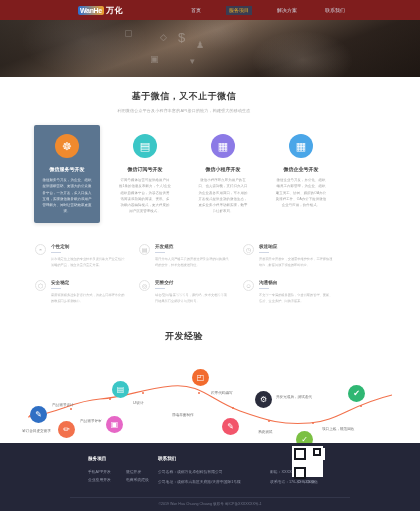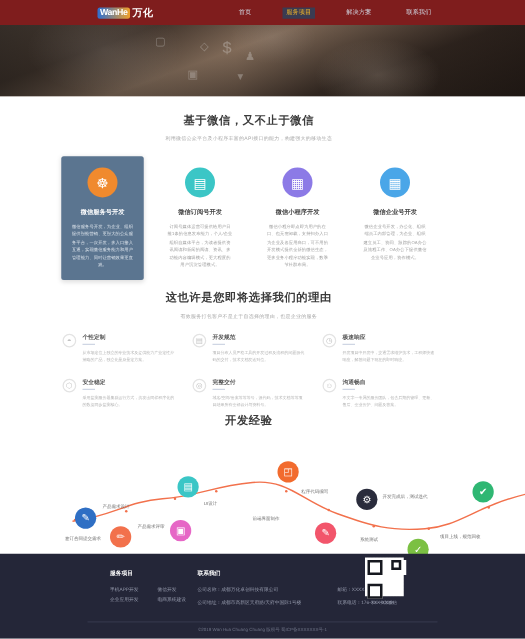--- a/index.html
+++ b/index.html
@@ -51,21 +51,21 @@
   .hero-ic { position: absolute; font-size: 9px; }
   .hero-text { position: absolute; left: 88px; top: 36px; }
   .hero-title {
     font-size: 12px; color: #f2f2f2; letter-spacing: 1px; font-weight: 400;
     text-shadow: 0 1px 2px rgba(0,0,0,0.6); line-height: 1; margin-top: 36px;
   }
   .hero-rule { width: 34px; height: 1px; background: #7d8fc4; margin: 4px 0 4px 0; }
   .hero-sub { font-size: 4px; color: #d0cdc9; line-height: 1.5; letter-spacing: 0.2px; }
 
   
-  .sec { width: 368px; padding-left: 30px; }
+  .sec { width: 368px; }
   .sec-head { text-align: center; }
   .sec-title { font-size: 9px; color: #3b3b3b; font-weight: bold; letter-spacing: 0.5px; }
   .sec-sub { font-size: 4px; color: #a9a9a9; margin-top: 5px; letter-spacing: 0.2px; }
 
   .cards { display: flex; justify-content: center; gap: 12px; margin-top: 12px; }
   .card {
     width: 66px; min-height: 82px; border-radius: 2px; padding: 9px 7px 8px;
     text-align: center; background: #fff;
   }
   .card.featured { background: #5b7590; box-shadow: 0 1px 4px rgba(0,0,0,0.14); }
@@ -204,24 +204,20 @@
       <div class="card">
         <div class="card-ic" style="background:#4aa6e8;">▦</div>
         <div class="card-title">微信企业号开发</div>
         <div class="card-desc">微信企业号开发，办公化、组织端员工内部管理，为企业、组织建立员工、协同、跟踪的OA办公及流程工作、OA办公下提供微信企业号应用，协作模式。</div>
       </div>
 
     </div>
   </div>
 
   <div class="sec" style="position:absolute;top:232px;left:0;">
-    <div class="sec-head">
-      <div class="sec-title">这也许是您即将选择我们的理由</div>
-      <div class="sec-sub">有效服务打包客户不是止于自选择的理由，也是企业的服务</div>
-    </div>
     <div class="reasons">
 
       <div class="reason">
         <div class="reason-ic">◓</div>
         <div class="reason-body">
           <div class="reason-title">个性定制</div>
           <div class="reason-bar"></div>
           <div class="reason-desc">从市场定位上独立的专业技术及提供能力产业定性控策略的产品，独立化量身量定方案。</div>
         </div>
       </div>

